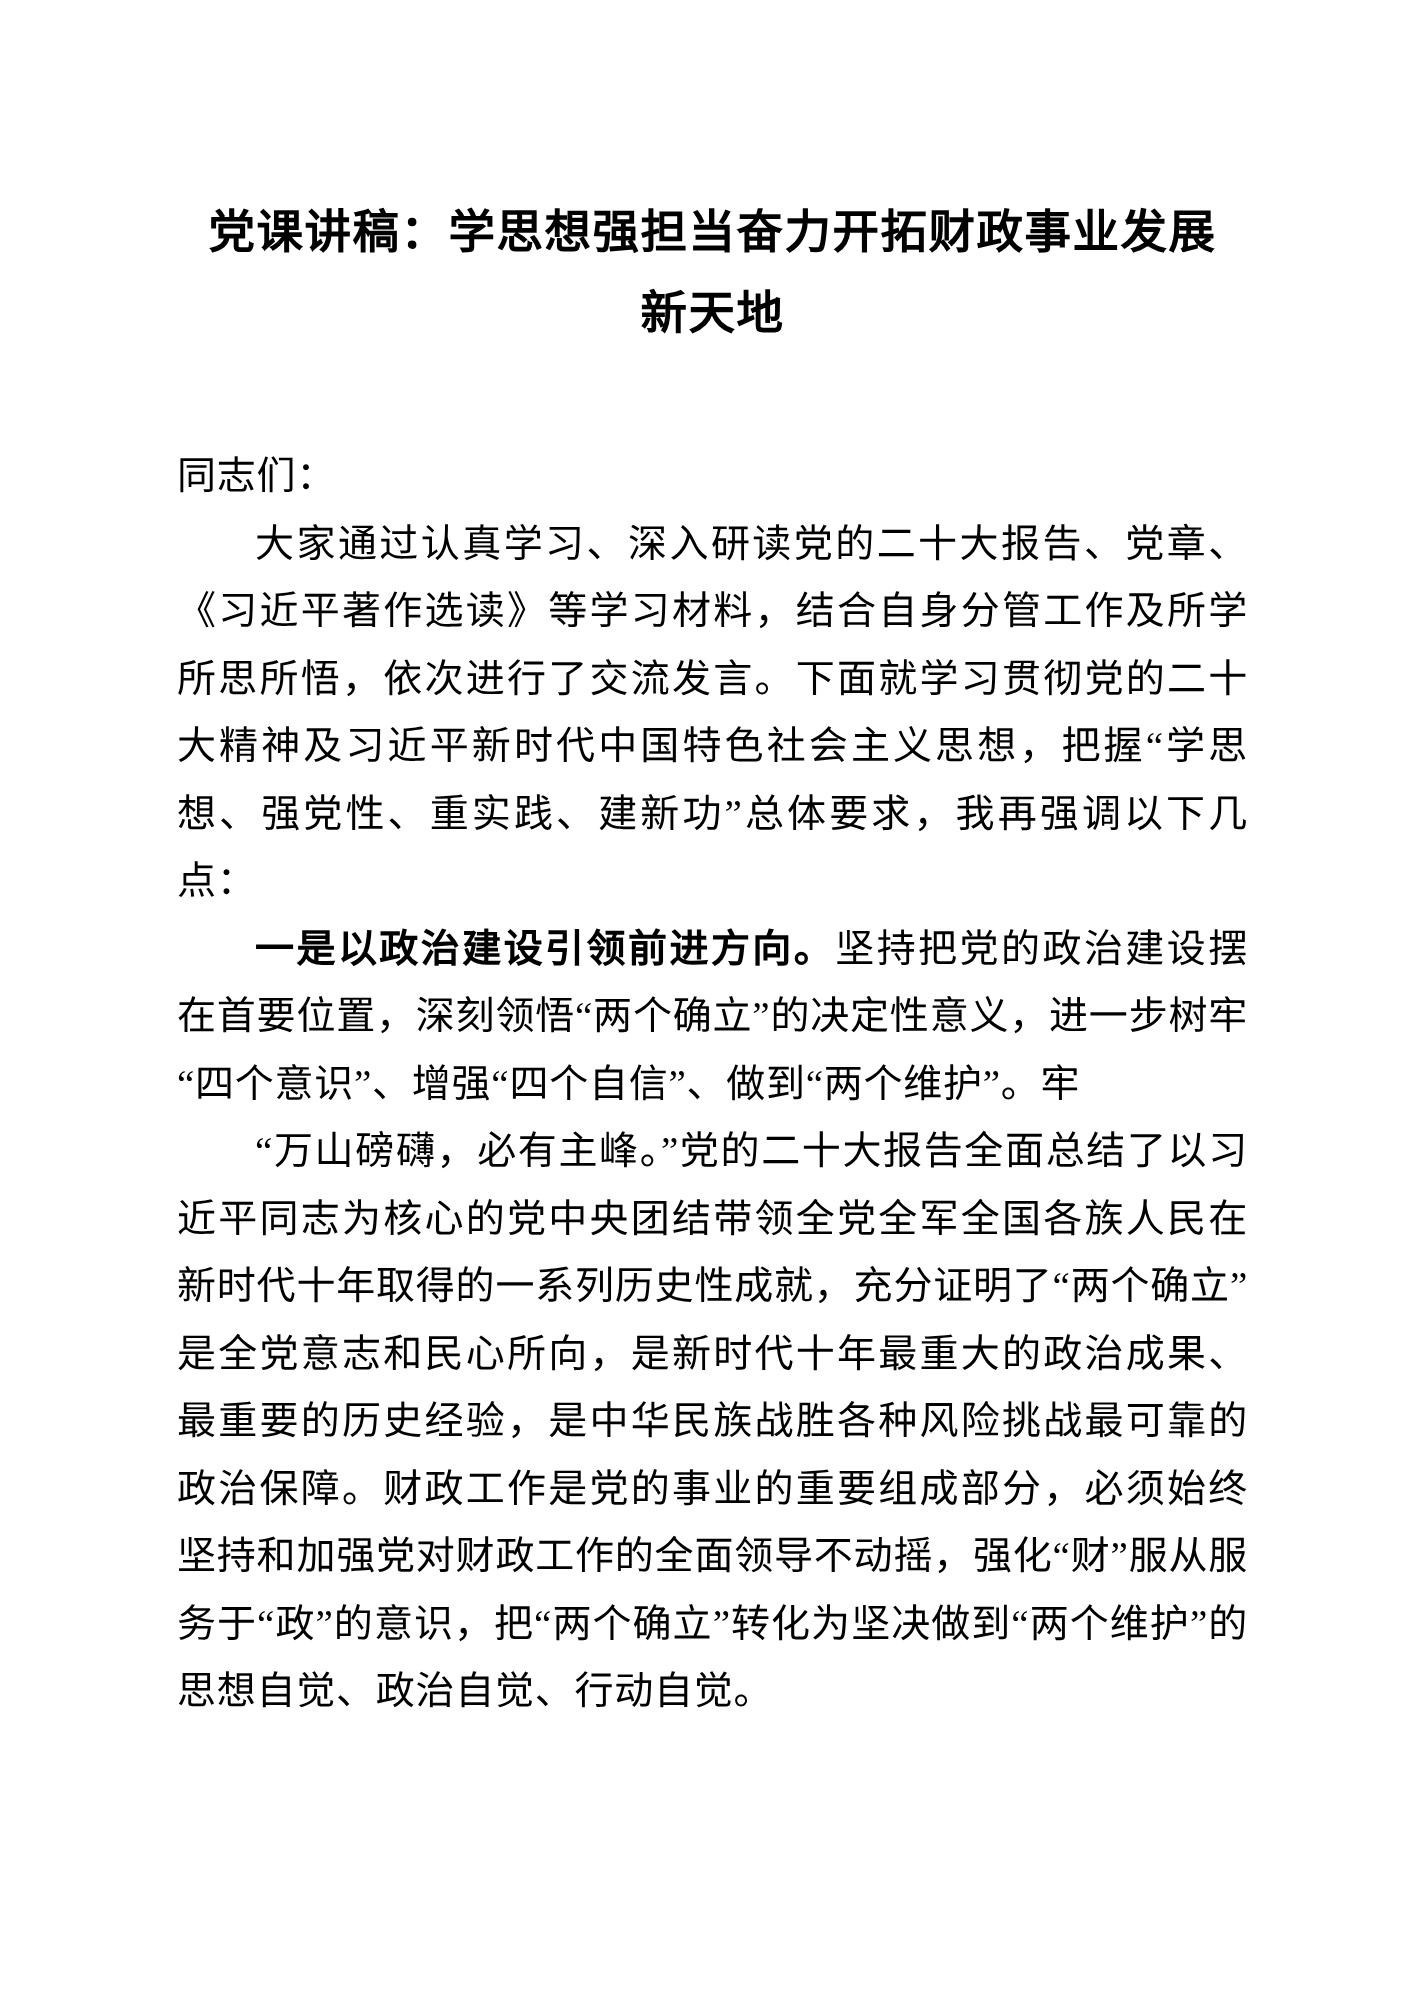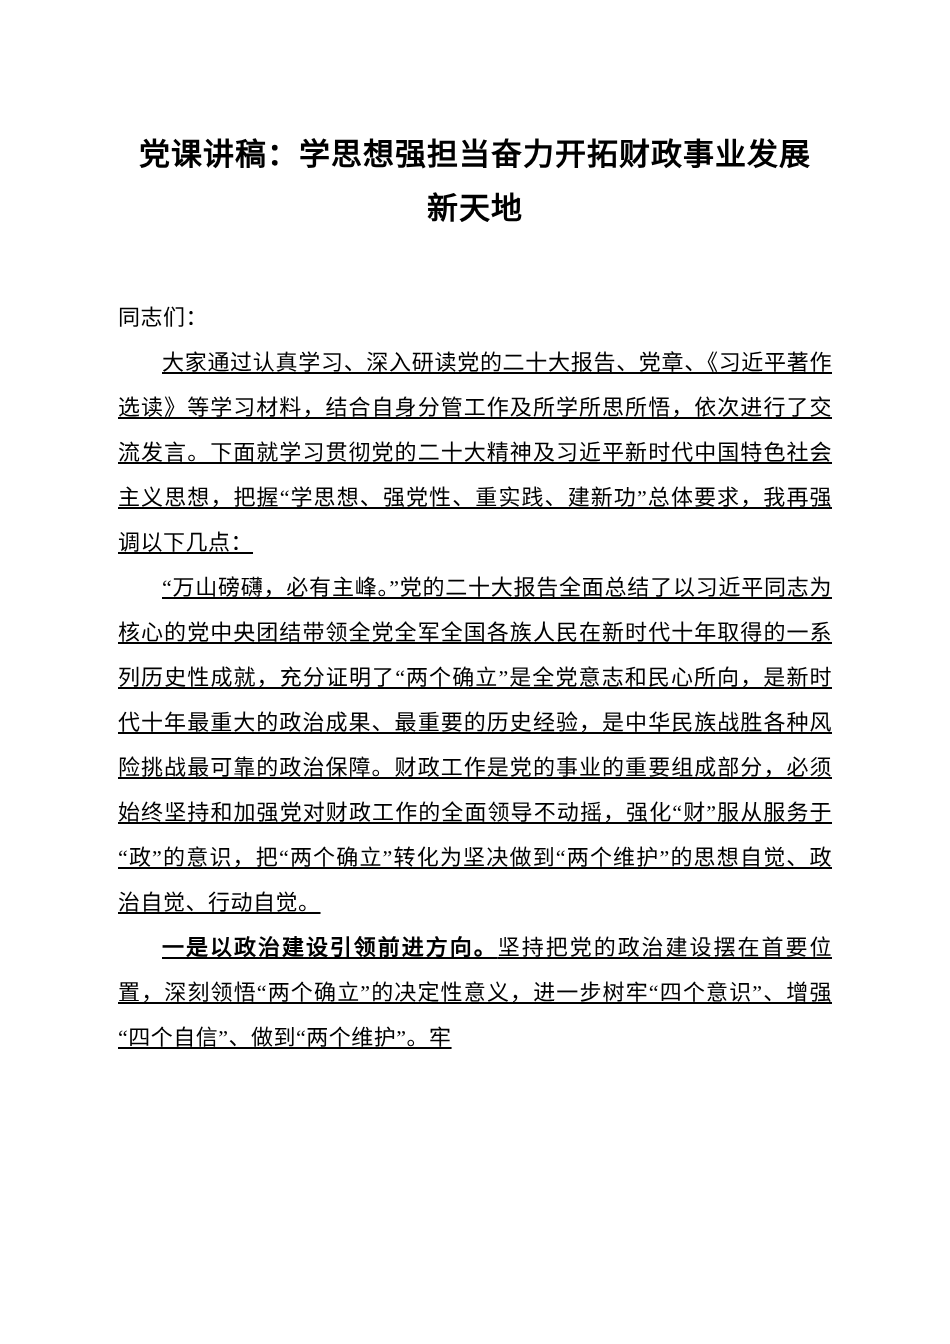--- a/index.html
+++ b/index.html
@@ -26,39 +26,38 @@
     font-weight: 700;
     line-height: 1.75;
     text-align: center;
     letter-spacing: 1px;
   }
   .doc-body {
     font-size: 21.5px;
   }
   .para {
     margin: 0;
-    font-size: 22px;
+    font-size: 26px;
     line-height: 45px;
     text-align: justify;
     text-align-last: left;
     letter-spacing: 0.5px;
     word-break: break-all;
   }
   .para.indent {
     text-indent: 2em;
-    text-decoration: underline;
   }
   .run-bold {
     font-weight: 700;
   }
 </style>
 </head>
 <body>
 
 <div class="page">
   <h1 class="doc-title">党课讲稿：学思想强担当奋力开拓财政事业发展新天地</h1>
   <div class="doc-body">
       <p class="para"><span class="run">同志们：</span></p>
       <p class="para indent"><span class="run">大家通过认真学习、深入研读党的二十大报告、党章、《习近平著作选读》等学习材料，结合自身分管工作及所学所思所悟，依次进行了交流发言。下面就学习贯彻党的二十大精神及习近平新时代中国特色社会主义思想，把握“学思想、强党性、重实践、建新功”总体要求，我再强调以下几点：</span></p>
+      <p class="para indent"><span class="run-bold">一是以政治建设引领前进方向。</span><span class="run">坚持把党的政治建设摆在首要位置，深刻领悟“两个确立”的决定性意义，进一步树牢“四个意识”、增强“四个自信”、做到“两个维护”。牢</span></p>
       <p class="para indent"><span class="run">“万山磅礴，必有主峰。”党的二十大报告全面总结了以习近平同志为核心的党中央团结带领全党全军全国各族人民在新时代十年取得的一系列历史性成就，充分证明了“两个确立”是全党意志和民心所向，是新时代十年最重大的政治成果、最重要的历史经验，是中华民族战胜各种风险挑战最可靠的政治保障。财政工作是党的事业的重要组成部分，必须始终坚持和加强党对财政工作的全面领导不动摇，强化“财”服从服务于“政”的意识，把“两个确立”转化为坚决做到“两个维护”的思想自觉、政治自觉、行动自觉。</span></p>
-      <p class="para indent"><span class="run-bold">一是以政治建设引领前进方向。</span><span class="run">坚持把党的政治建设摆在首要位置，深刻领悟“两个确立”的决定性意义，进一步树牢“四个意识”、增强“四个自信”、做到“两个维护”。牢</span></p>
     </div>
 </div>
 
 </body></html>

